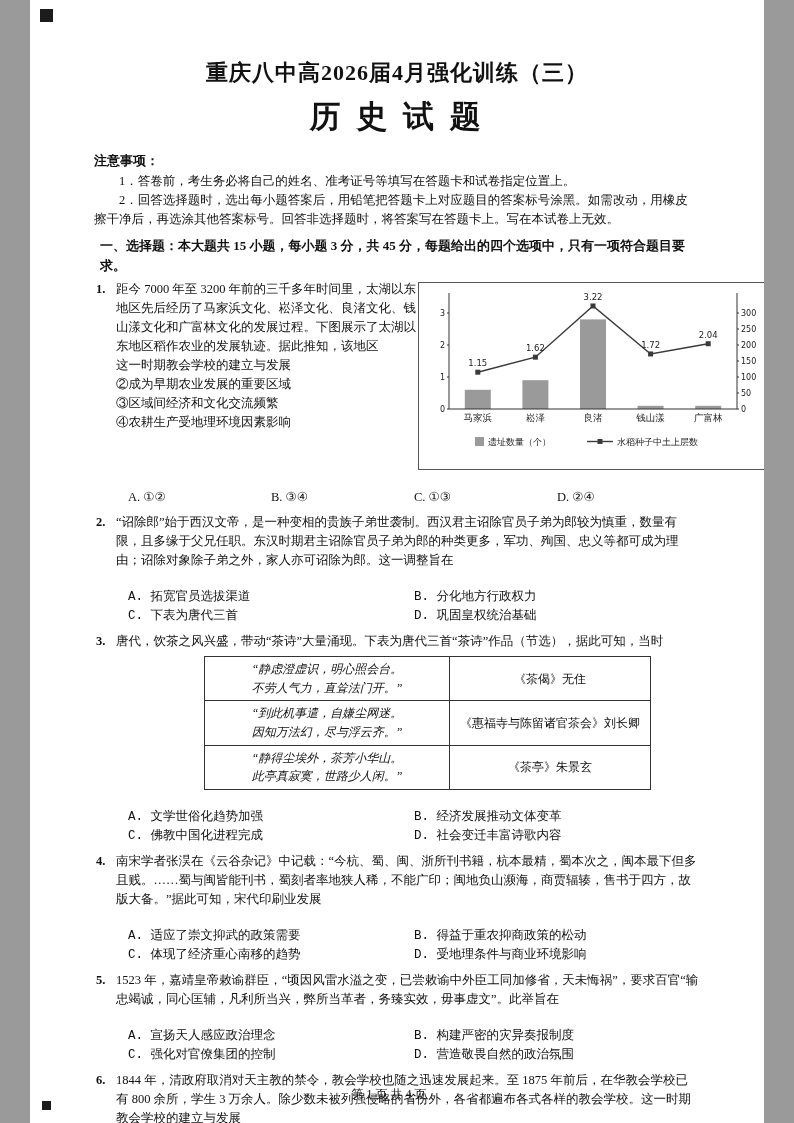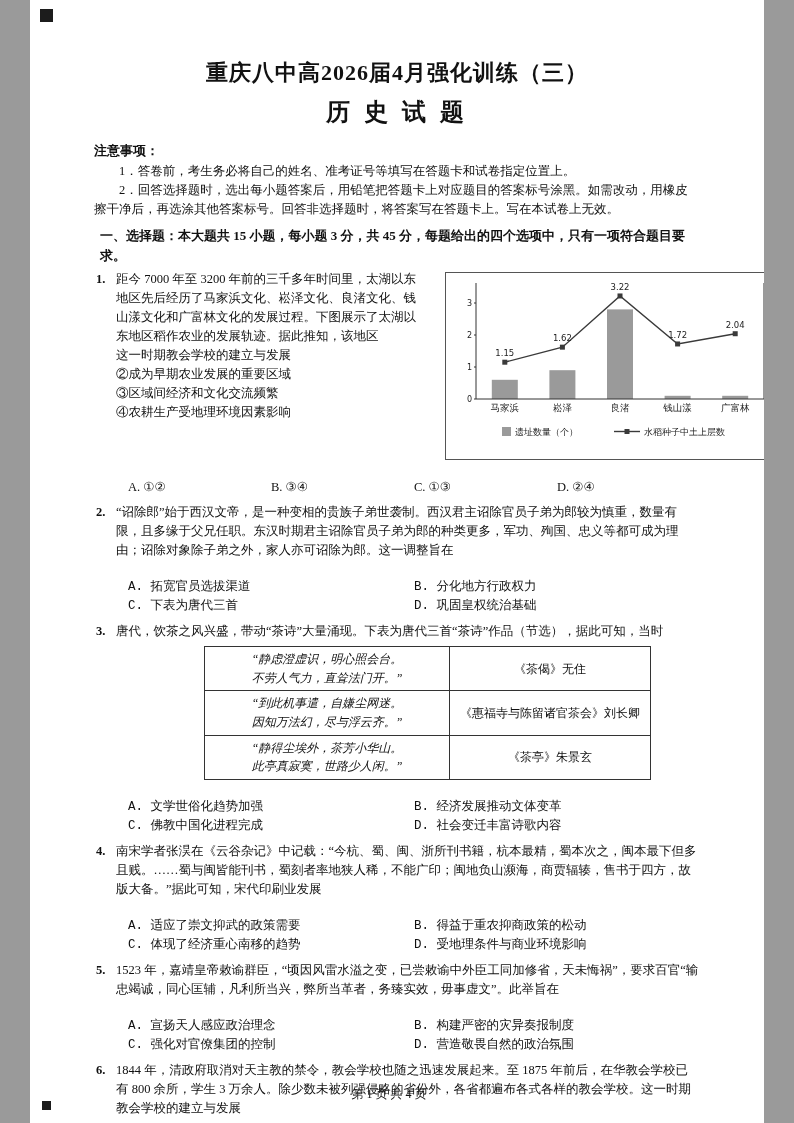--- a/index.html
+++ b/index.html
@@ -9,38 +9,38 @@
     position:relative; width:734px; height:1123px; margin:0 auto;
     background:#ffffff; color:#111; overflow:hidden;
   }
   .content { padding:46px 64px 0 64px; }
 
   .print-mark { position:absolute; background:#1c1c1c; }
   .pm-top { left:10px; top:9px; width:13px; height:13px; }
   .pm-bottom { left:12px; bottom:13px; width:9px; height:9px; }
 
   h1.title { font-size:22px; font-weight:bold; text-align:center; margin:12px 0 8px 0; letter-spacing:1px; }
-  h2.subtitle { font-size:24px; font-weight:bold; text-align:center; margin:4px 0 14px 0; letter-spacing:4px; }
+  h2.subtitle { font-size:31px; font-weight:bold; text-align:center; margin:4px 0 14px 0; letter-spacing:4px; }
 
   .notice { margin-bottom:8px; }
   .notice-heading { font-weight:bold; font-size:13px; margin-bottom:2px; }
   .notice p { margin:0; font-size:12.5px; line-height:1.5; text-indent:2em; }
 
   .section-heading { font-weight:bold; font-size:13px; line-height:1.5; margin:8px 0 5px 6px; }
 
   .q { position:relative; padding-left:22px; font-size:12.5px; line-height:1.52; margin-bottom:6px; }
   .qnum { position:absolute; left:2px; top:0; font-weight:bold; }
   .stem { }
   .subitem { }
   .opts { display:grid; padding-left:12px; margin-top:18px; }
   .opts4 { grid-template-columns:repeat(4,1fr); }
   .opts2 { grid-template-columns:1fr 1fr;font-family:Liberation Mono, monospace; }
   .opts span { white-space:nowrap; }
 
-  .q1-flex { display:flex; gap:27px; align-items:flex-start; }
+  .q1-flex { display:flex; gap:0; align-items:flex-start; }
   .q1-left { flex:0 0 302px; }
   .chart-box { flex:1; border:1px solid #555; height:188px; margin-top:2px; background:#fff; }
   .chart-box svg { display:block; }
 
   table.poem-table { border-collapse:collapse; margin:5px 0 4px 88px; }
   table.poem-table td { border:1px solid #333; font-size:12px; line-height:1.55; padding:3px 10px; text-align:center; }
   td.poem { font-style:italic; white-space:pre-line; min-width:245px; }
   td.source { min-width:195px; }
 
   .footer { position:absolute; left:0; right:16px; bottom:20px; text-align:center; font-size:12px; color:#111; }

